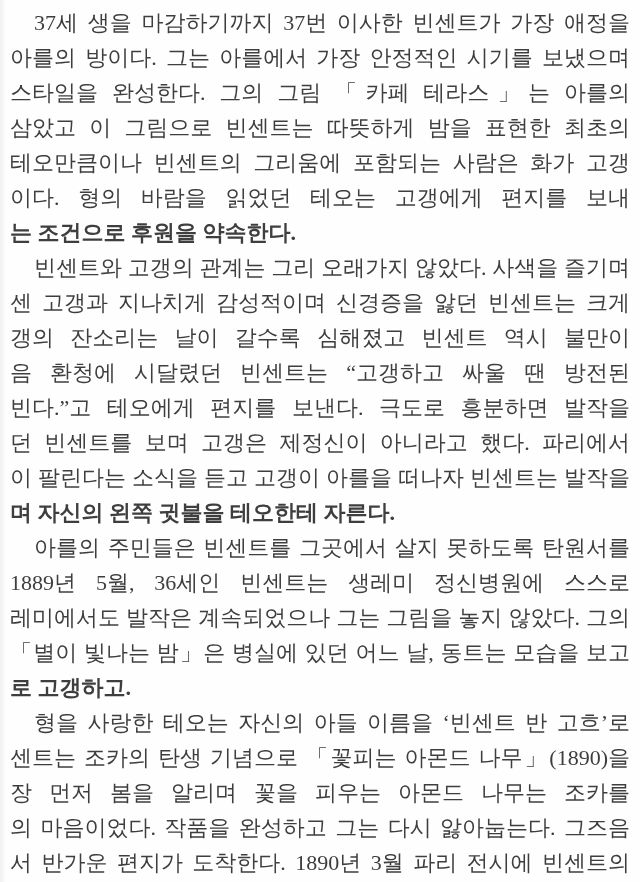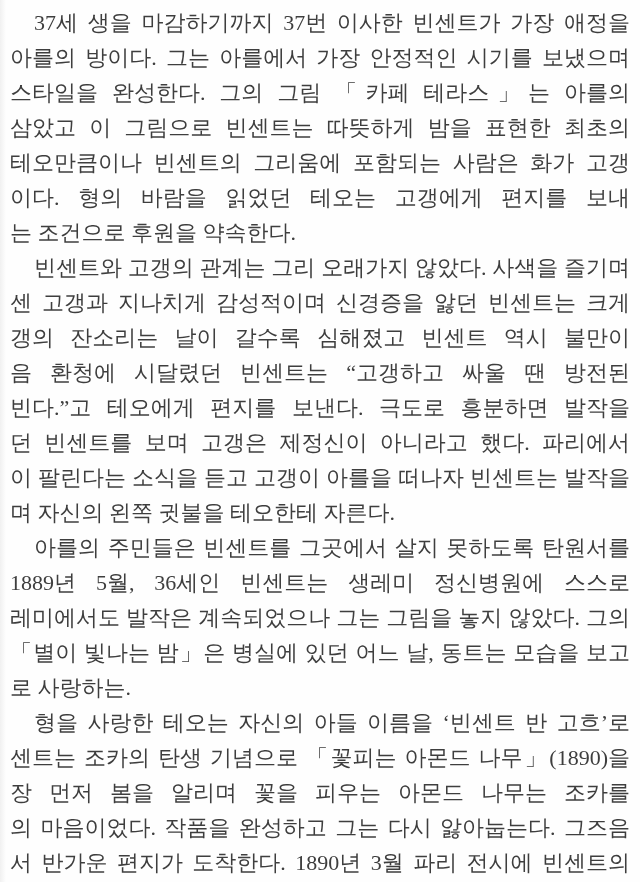--- a/index.html
+++ b/index.html
@@ -44,20 +44,21 @@
     white-space: normal;
     text-align: justify;
     text-align-last: justify;
     word-break: keep-all;
   }
   .line.indent {
     padding-left: 24px;
   }
   .line.para-end {
     text-align-last: left;
+    font-weight: bold;
   }
 </style>
 </head>
 <body>
 
 <div class="page">
   <div class="scan-edge"></div>
   <div class="text-block">
     <div class="line indent">37세 생을 마감하기까지 37번 이사한 빈센트가 가장 애정을 가진 곳은</div>
     <div class="line">아를의 방이다. 그는 아를에서 가장 안정적인 시기를 보냈으며 자신만의</div>
@@ -71,20 +72,20 @@
     <div class="line">갱의 잔소리는 날이 갈수록 심해졌고 빈센트 역시 불만이 커져갔다. 그즈</div>
     <div class="line">음 환청에 시달렸던 빈센트는 “고갱하고 싸울 땐 방전된 배터리처럼 텅</div>
     <div class="line">빈다.”고 테오에게 편지를 보낸다. 극도로 흥분하면 발작을 일으키곤 했</div>
     <div class="line">던 빈센트를 보며 고갱은 제정신이 아니라고 했다. 파리에서 자신의 그림</div>
     <div class="line">이 팔린다는 소식을 듣고 고갱이 아를을 떠나자 빈센트는 발작을 일으키</div>
     <div class="line para-end">며 자신의 왼쪽 귓불을 테오한테 자른다.</div>
     <div class="line indent">아를의 주민들은 빈센트를 그곳에서 살지 못하도록 탄원서를 넣는다.</div>
     <div class="line">1889년 5월, 36세인 빈센트는 생레미 정신병원에 스스로 입원한다. 생</div>
     <div class="line">레미에서도 발작은 계속되었으나 그는 그림을 놓지 않았다. 그의 작품</div>
     <div class="line">「별이 빛나는 밤」은 병실에 있던 어느 날, 동트는 모습을 보고 그린 것으</div>
-    <div class="line para-end">로 사랑하는.</div>
+    <div class="line para-end">로 고갱하고.</div>
     <div class="line indent">형을 사랑한 테오는 자신의 아들 이름을 ‘빈센트 반 고흐’로 지었다. 빈</div>
     <div class="line">센트는 조카의 탄생 기념으로 「꽃피는 아몬드 나무」(1890)을 그리는데, 가</div>
     <div class="line">장 먼저 봄을 알리며 꽃을 피우는 아몬드 나무는 조카를 사랑하는 빈센트</div>
     <div class="line">의 마음이었다. 작품을 완성하고 그는 다시 앓아눕는다. 그즈음 테오한테</div>
     <div class="line">서 반가운 편지가 도착한다. 1890년 3월 파리 전시에 빈센트의 그림 10</div>
   </div>
 </div>
 
 </body></html>

